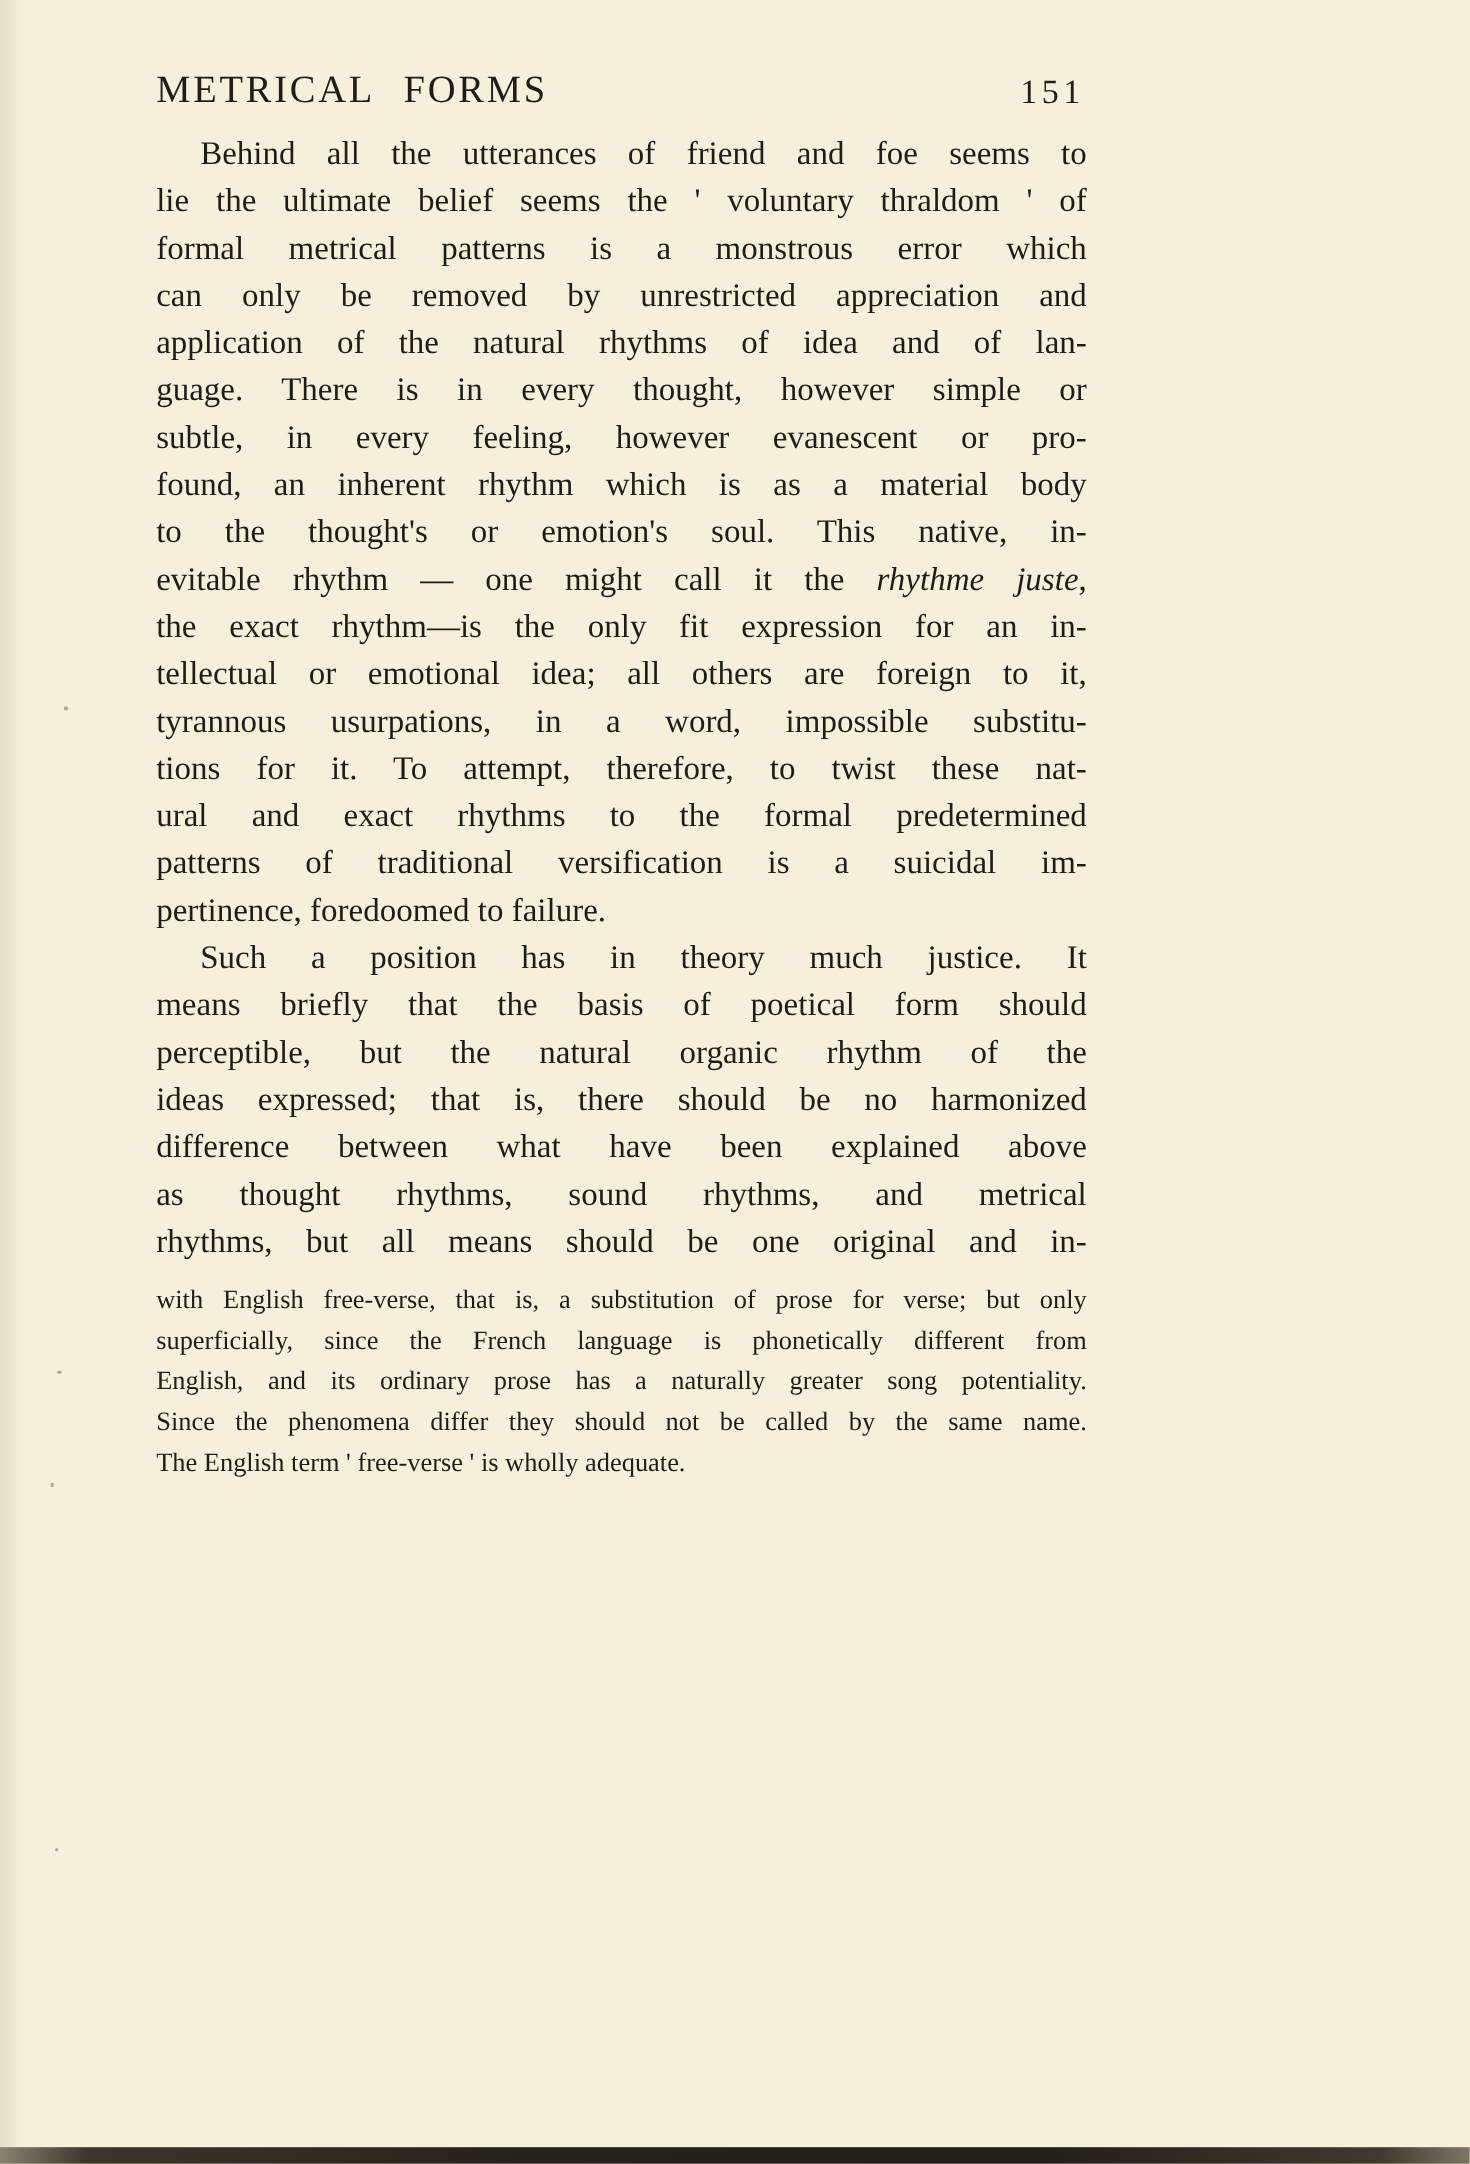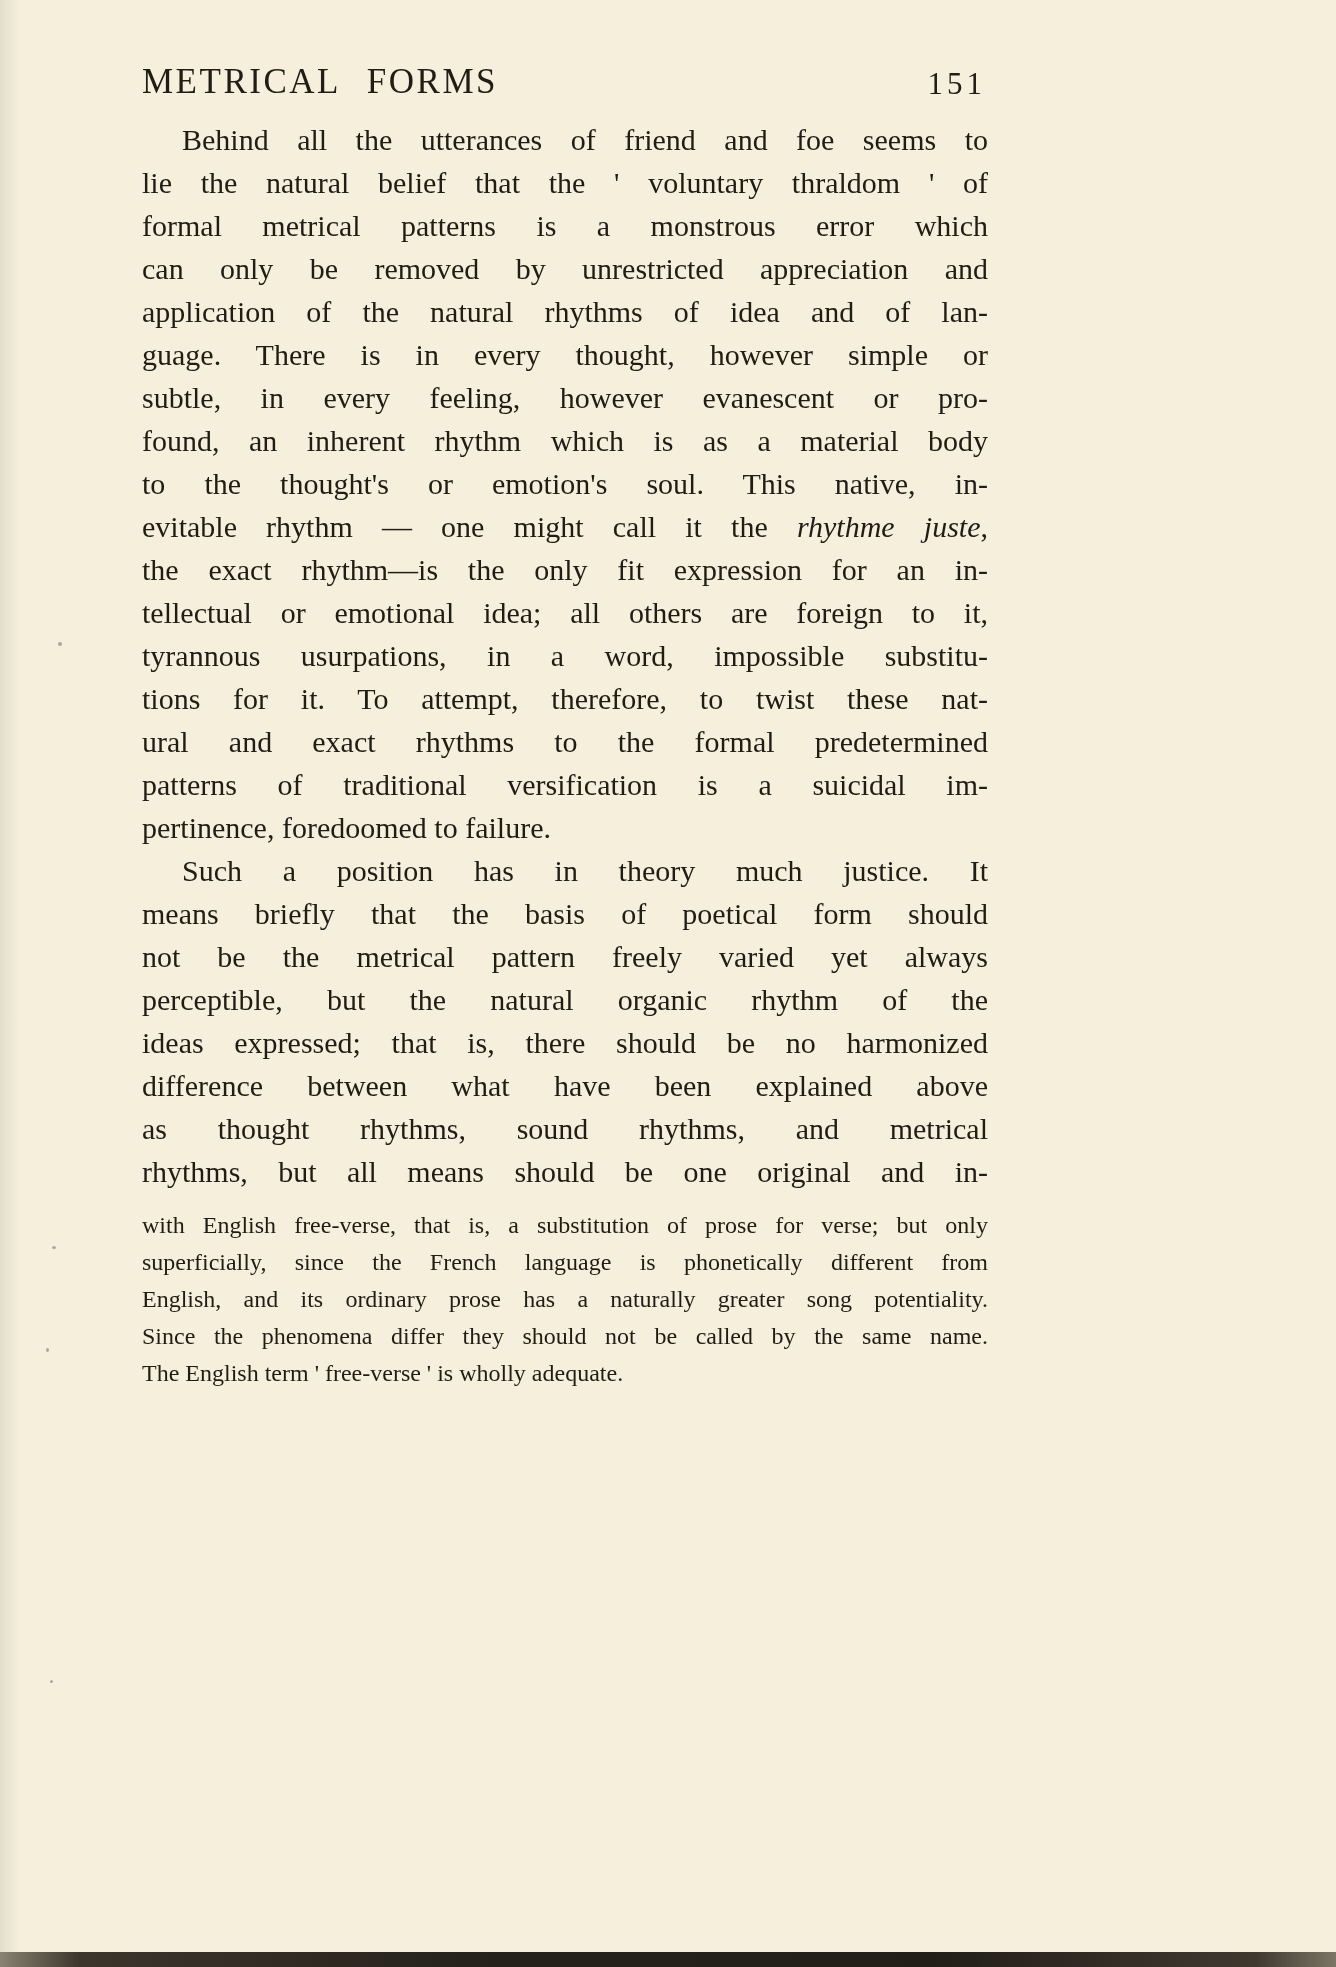--- a/index.html
+++ b/index.html
@@ -104,41 +104,40 @@
 
 <div class="page">
   <header class="page-header">
     <div class="running-title">METRICAL FORMS</div>
     <div class="page-number">151</div>
   </header>
 
   <main class="body-text">
       <div class="paragraph">
         <div class="line indent"><span>Behind all the utterances of friend and foe seems to</span></div>
-        <div class="line"><span>lie the natural belief that the ' voluntary thraldom ' of</span></div>
+        <div class="line"><span>lie the ultimate belief seems the ' voluntary thraldom ' of</span></div>
         <div class="line"><span>formal metrical patterns is a monstrous error which</span></div>
         <div class="line"><span>can only be removed by unrestricted appreciation and</span></div>
         <div class="line"><span>application of the natural rhythms of idea and of lan-</span></div>
         <div class="line"><span>guage. There is in every thought, however simple or</span></div>
         <div class="line"><span>subtle, in every feeling, however evanescent or pro-</span></div>
         <div class="line"><span>found, an inherent rhythm which is as a material body</span></div>
         <div class="line"><span>to the thought's or emotion's soul. This native, in-</span></div>
         <div class="line"><span>evitable rhythm — one might call it the </span><i>rhythme juste</i><span>,</span></div>
         <div class="line"><span>the exact rhythm—is the only fit expression for an in-</span></div>
         <div class="line"><span>tellectual or emotional idea; all others are foreign to it,</span></div>
         <div class="line"><span>tyrannous usurpations, in a word, impossible substitu-</span></div>
         <div class="line"><span>tions for it. To attempt, therefore, to twist these nat-</span></div>
         <div class="line"><span>ural and exact rhythms to the formal predetermined</span></div>
         <div class="line"><span>patterns of traditional versification is a suicidal im-</span></div>
         <div class="line no-justify"><span>pertinence, foredoomed to failure.</span></div>
       </div>
       <div class="paragraph">
         <div class="line indent"><span>Such a position has in theory much justice. It</span></div>
         <div class="line"><span>means briefly that the basis of poetical form should</span></div>
-        <div class="line"><span>not be the metrical pattern freely varied yet always</span></div>
         <div class="line"><span>perceptible, but the natural organic rhythm of the</span></div>
         <div class="line"><span>ideas expressed; that is, there should be no harmonized</span></div>
         <div class="line"><span>difference between what have been explained above</span></div>
         <div class="line"><span>as thought rhythms, sound rhythms, and metrical</span></div>
         <div class="line"><span>rhythms, but all means should be one original and in-</span></div>
       </div>
     </main>
 
   <footer class="footnote">
       <div class="fline"><span>with English free-verse, that is, a substitution of prose for verse; but only</span></div>

